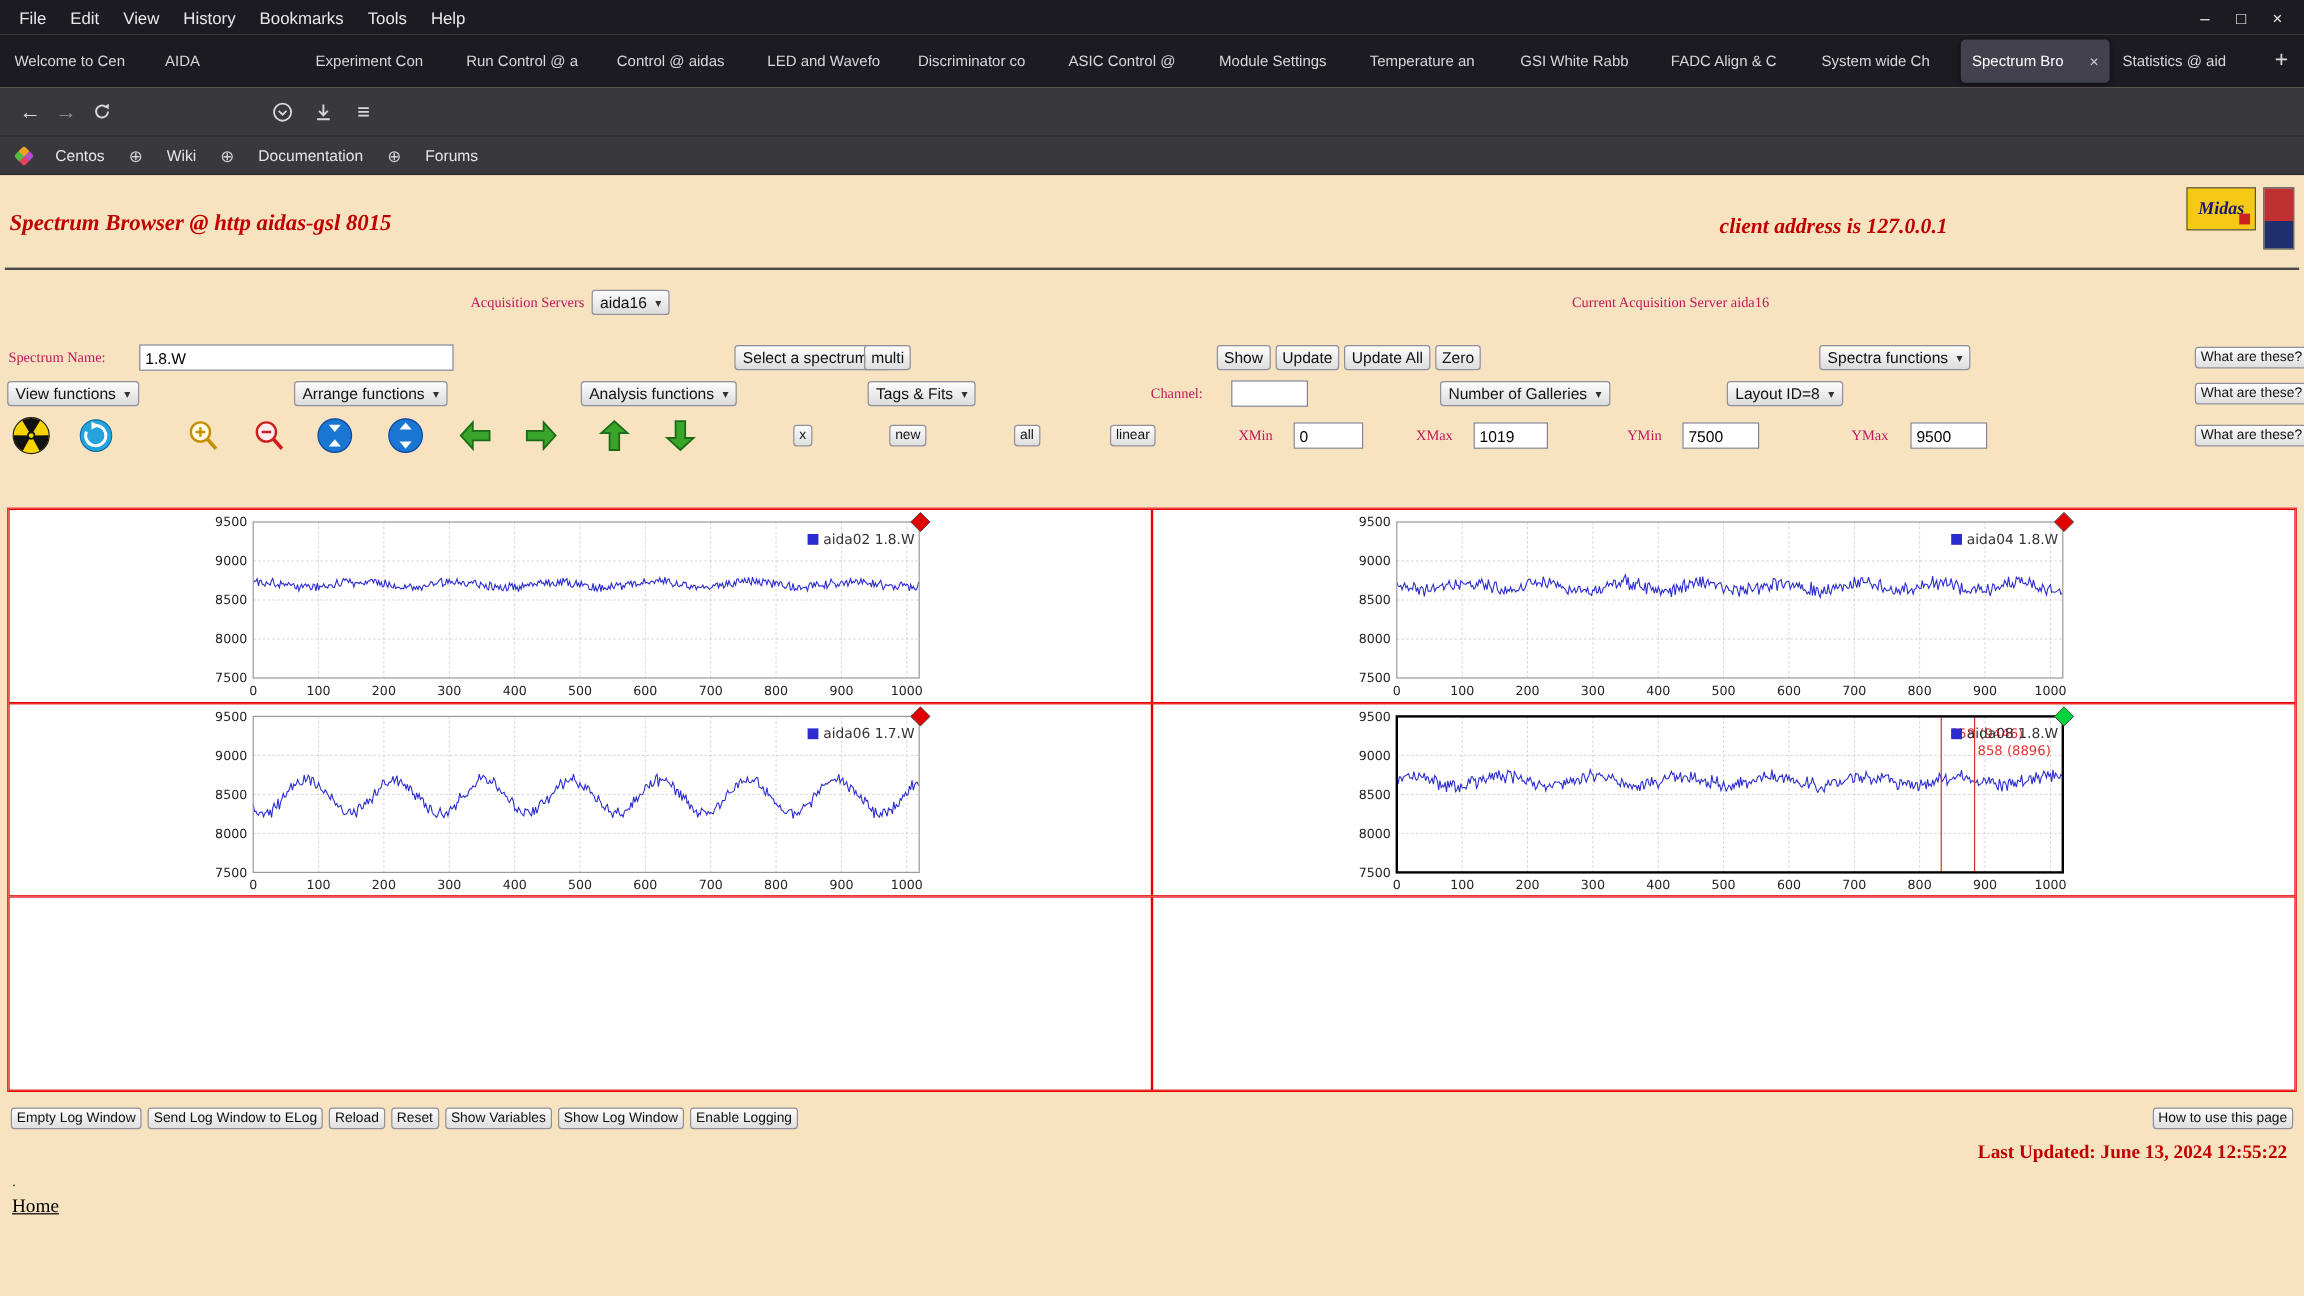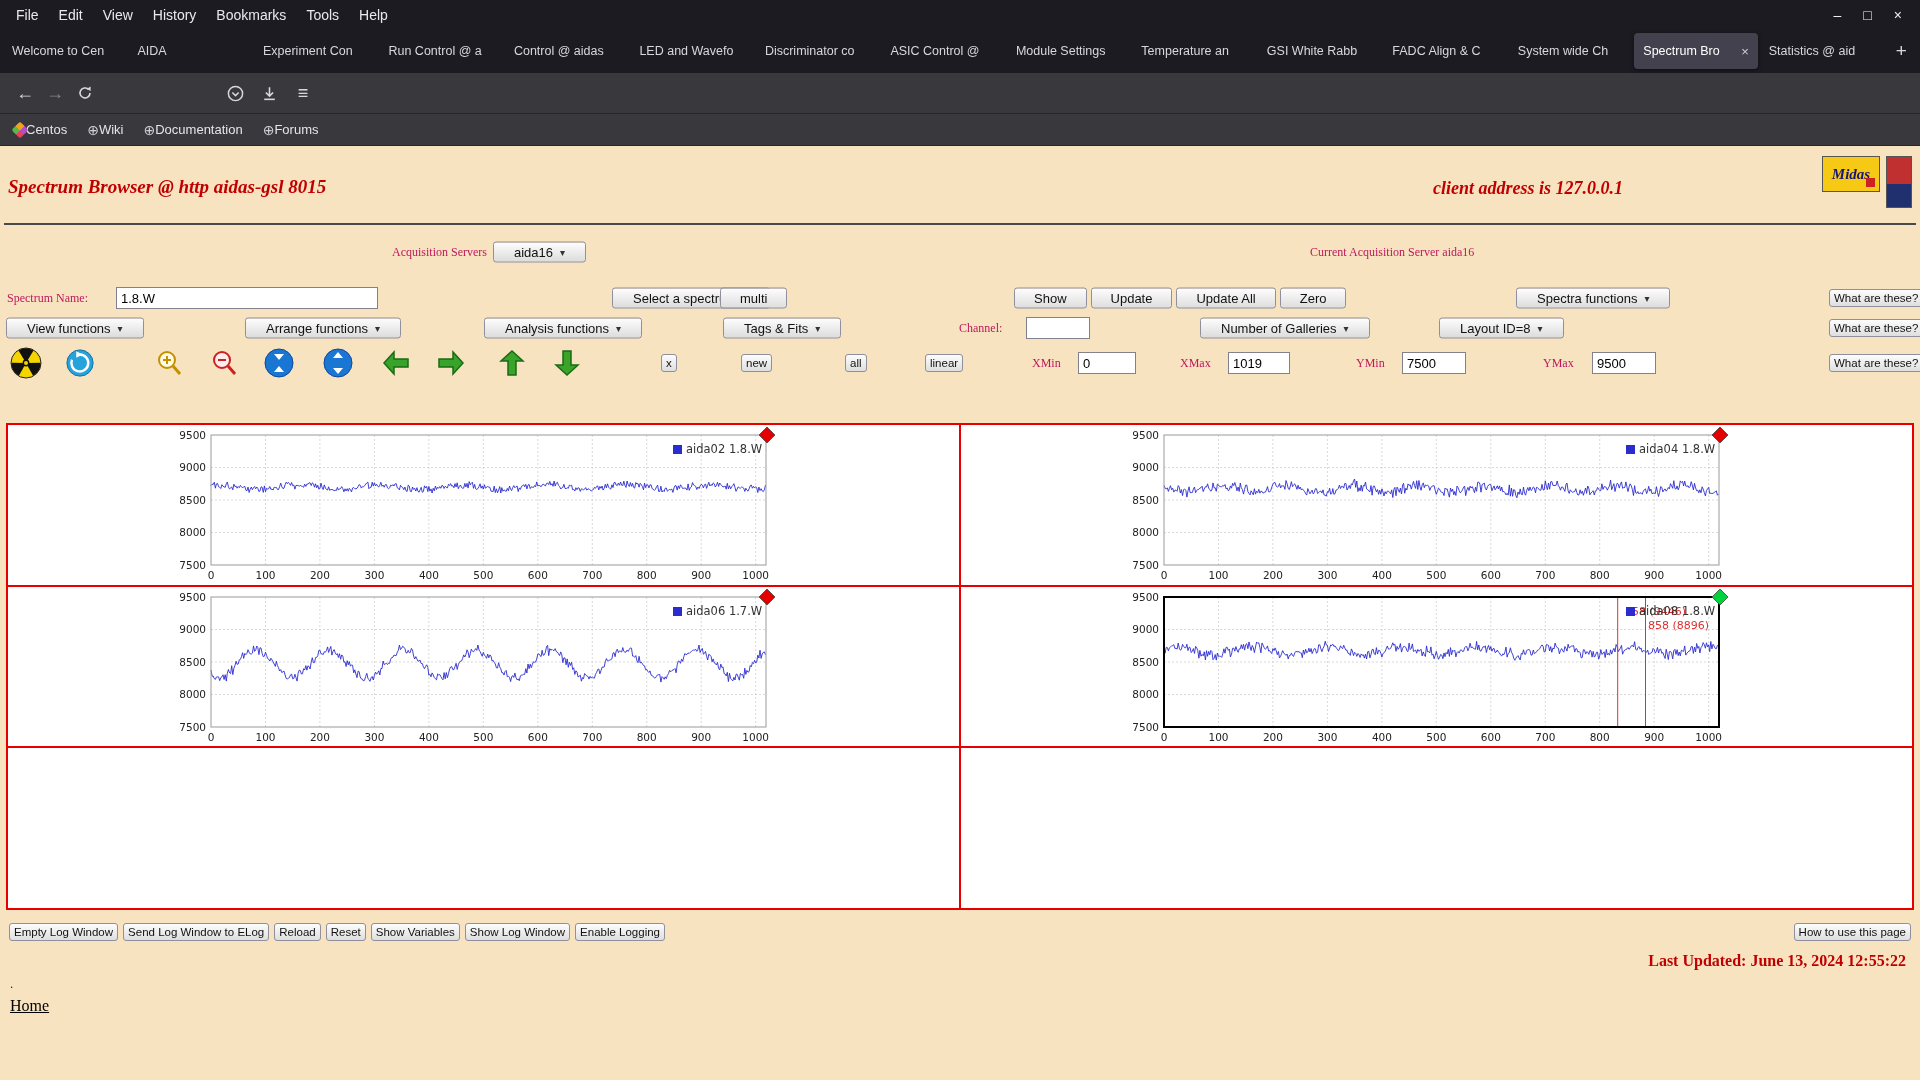--- a/index.html
+++ b/index.html
@@ -19,34 +19,34 @@
   .newtab{width:34px;height:34px;display:flex;align-items:center;justify-content:center;color:#d7d7dc;font-size:19px;border-radius:4px;cursor:default}
   .navbar{height:41px;background:#38383d;display:flex;align-items:center;padding:0 10px;border-bottom:1px solid #26252d}
   .nav-btn{color:#d8d8dc;font-size:18px;width:30px;height:30px;display:flex;align-items:center;justify-content:center;border-radius:4px;cursor:default}
   .nav-btn.dim{color:#85848c}
   .urlbar{flex:1;height:30px;margin-left:100px;background:#fdfdfe;border-radius:4px;display:flex;align-items:center;padding:0 9px;gap:7px;color:#15141a;font-size:13.5px}
   .url-text{flex:1;white-space:nowrap;overflow:hidden}
   .chip{border:1px solid #b4b4bc;border-radius:3px;font-size:11px;padding:1px 5px;color:#333;background:#f2f2f4}
   .inurl-icon{display:flex;align-items:center;color:#55545e}
   .right-icons{display:flex;margin-left:120px;gap:4px}
   .bookmarksbar{height:32px;background:#38383d;display:flex;align-items:center;gap:20px;padding:0 14px;color:#e4e4e9;font-size:13px;border-bottom:1px solid #26252d}
-  .bm{display:flex;align-items:center;gap:0;cursor:default}
+  .bm{display:flex;align-items:center;gap:20px;cursor:default}
   .centos-ic{width:12px;height:12px;border-radius:2px;transform:rotate(45deg);background:conic-gradient(#b14fc5 0 25%,#e4425d 0 50%,#58b946 0 75%,#efa31d 0)}
   .globe-ic{color:#cfcfd8;font-size:14px;line-height:1}
 
   
   .page{position:relative;width:1920px;height:934px;background:#f8e3c0;font-family:"Liberation Serif",serif;overflow:hidden}
   .rlabel{color:#be185d;font-weight:normal;font-size:12px;font-family:"Liberation Serif",serif;white-space:nowrap}
   .ptitle{position:absolute;color:#c00000;font-weight:bold;font-style:italic;font-size:19px;white-space:nowrap}
   .hr{position:absolute;left:4px;right:4px;top:77px;border-top:2px solid #4a4a4a}
   .prow{position:absolute;left:0;width:1920px}
   .g{position:absolute;top:50%;transform:translateY(-50%);display:flex;align-items:center;gap:6px}
-  .btn{display:inline-flex;align-items:center;justify-content:center;background:linear-gradient(#fdfdfd,#dedede);border:1px solid #8f8f9d;border-radius:3px;font:13px "Liberation Sans",sans-serif;color:#111;padding:2px 19px;cursor:default;white-space:nowrap}
+  .btn{display:inline-flex;align-items:center;justify-content:center;background:linear-gradient(#fdfdfd,#dedede);border:1px solid #8f8f9d;border-radius:3px;font:13px "Liberation Sans",sans-serif;color:#111;padding:2px 5px;cursor:default;white-space:nowrap}
   .btn.small{font-size:11.5px;padding:2px 4px}
-  .sel{display:inline-flex;align-items:center;background:linear-gradient(#fdfdfd,#dcdcdc);border:1px solid #8f8f9d;border-radius:3px;font:13px "Liberation Sans",sans-serif;color:#111;padding:2px 20px;cursor:default;white-space:nowrap}
+  .sel{display:inline-flex;align-items:center;background:linear-gradient(#fdfdfd,#dcdcdc);border:1px solid #8f8f9d;border-radius:3px;font:13px "Liberation Sans",sans-serif;color:#111;padding:2px 6px;cursor:default;white-space:nowrap}
   .sel::after{content:"▾";font-size:10px;margin-left:7px;color:#333}
   .tin{height:22px;border:1px solid #82828c;background:#fff;font:13px "Liberation Sans",sans-serif;padding:0 4px}
   .ticon{width:32px;height:32px;display:flex;align-items:center;justify-content:center;cursor:default}
 
   .gallery{position:absolute;left:6px;top:277px;width:1908px;height:487px;display:grid;grid-template-columns:1fr 1fr;grid-template-rows:1fr 1fr 1fr;background:#fff;border:1px solid #e80000}
   .gcell{border:1px solid #e80000;position:relative;background:#fff;overflow:visible}
   .chartblock{position:absolute;left:165px;top:0}
   svg .grid{stroke:#c9c9c9;stroke-width:0.7;stroke-dasharray:2 2}
   svg .tick{font:10.5px "DejaVu Sans",sans-serif;fill:#222}
   svg .lgt{font:11.5px "DejaVu Sans",sans-serif;fill:#333}

